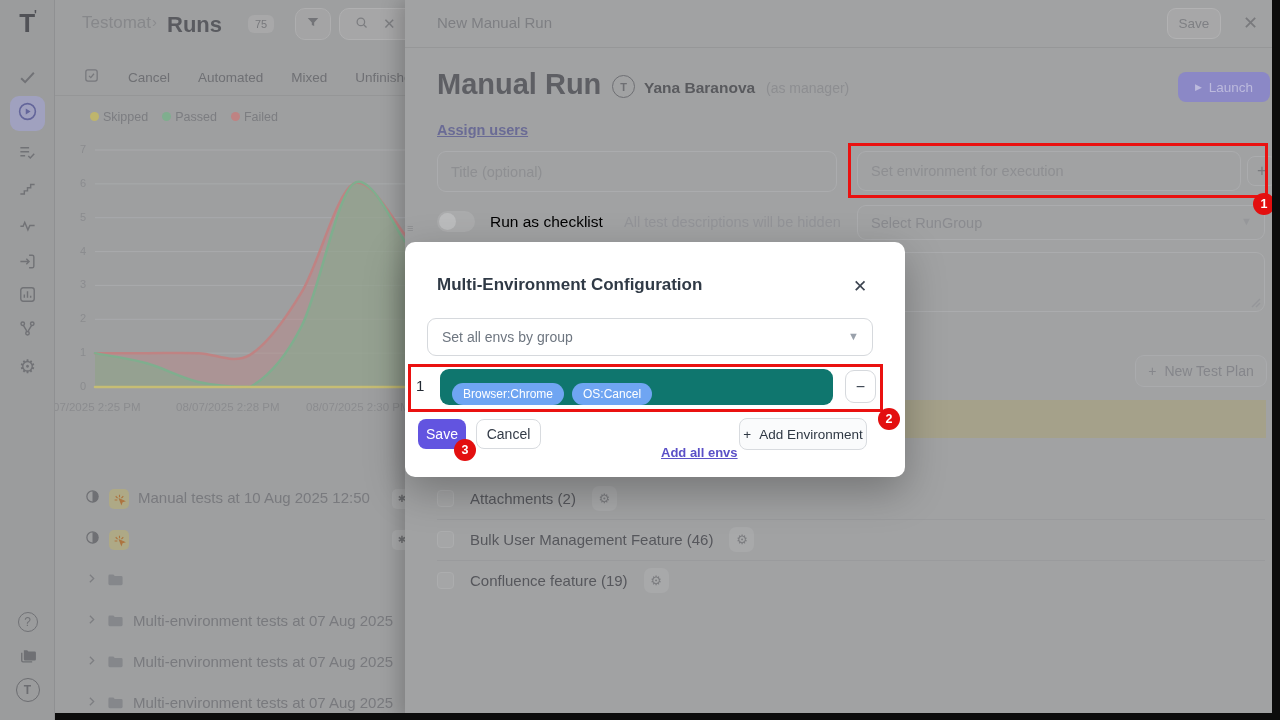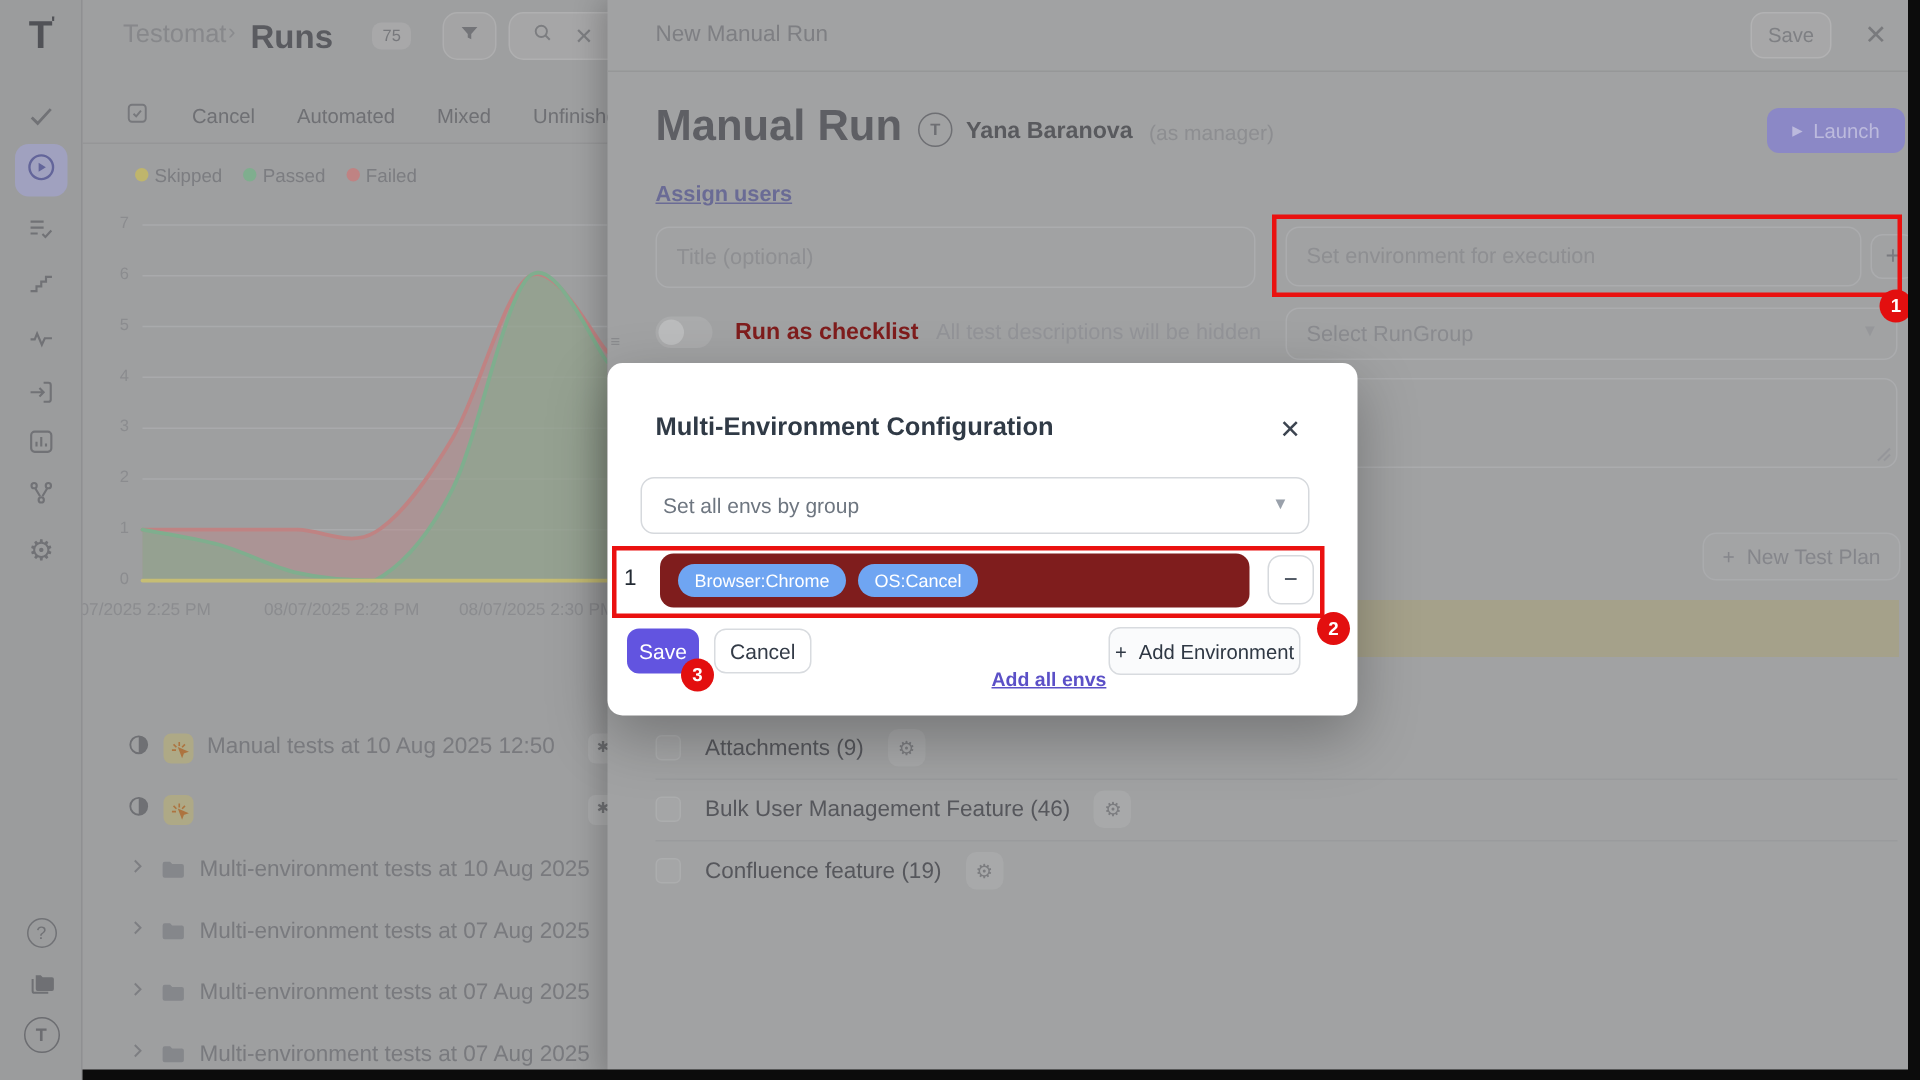--- a/index.html
+++ b/index.html
@@ -76,21 +76,21 @@
            color:#8e8f92; font-size:14.5px; display:flex; align-items:center; padding-left:13px; }
   .title-input { position:absolute; left:32px; top:151px; width:400px; height:41px; }
   .env-input { position:absolute; left:452px; top:151px; width:384px; height:40px; }
   .plus-btn { position:absolute; left:842px; top:156px; width:30px; height:30px; border:1.5px solid #abacae;
               border-radius:8px; color:#7a7b7f; font-size:17px; display:flex; align-items:center;
               justify-content:center; }
   .toggle { position:absolute; left:32px; top:211px; width:38px; height:21px; background:#aaabac;
             border-radius:11px; }
   .toggle .knob { position:absolute; left:2px; top:2px; width:17px; height:17px; background:#bbbcbd;
                   border-radius:50%; }
-  .checklist-label { position:absolute; left:85px; top:213px; font-size:15.5px; font-weight:bold; color:#7f1d1d; }
+  .checklist-label { position:absolute; left:85px; top:213px; font-size:15.5px; font-weight:normal; color:#000000; }
   .checklist-hint { position:absolute; left:219px; top:214px; font-size:14.5px; color:#939498; }
   .rungroup { position:absolute; left:452px; top:205px; width:408px; height:35px; color:#8a8b8f; }
   .rungroup .caret { position:absolute; right:12px; top:9px; color:#96979a; font-size:11px; }
   .notes-area { position:absolute; left:452px; top:252px; width:408px; height:60px;
                 border:1.5px solid #abacae; border-radius:9px; }
   .new-plan-btn { position:absolute; left:730px; top:355px; width:132px; height:32px; background:#a3a4a5;
                   border:1px solid #aaabad; border-radius:9px; color:#85868b; font-size:14px;
                   display:flex; align-items:center; justify-content:center; gap:8px; }
   .yellow-strip { position:absolute; left:16px; top:400px; width:845px; height:38px; background:#a5a18a; }
   .suite-row { position:absolute; left:32px; width:830px; height:41px; display:flex; align-items:center; gap:16px; }
@@ -105,22 +105,22 @@
   
   .modal { position:absolute; left:405px; top:242px; width:500px; height:235px; background:#ffffff;
            border-radius:10px; z-index:50; box-shadow:0 14px 40px rgba(0,0,0,0.28); }
   .modal-title { position:absolute; left:32px; top:33px; font-size:17px; font-weight:bold; color:#303a46; }
   .modal-close { position:absolute; left:448px; top:34px; font-size:17px; color:#3c4450; }
   .modal-select { position:absolute; left:22px; top:76px; width:446px; height:38px;
                   border:1.5px solid #d6d9dd; border-radius:9px; color:#6e7680; font-size:14px;
                   display:flex; align-items:center; padding-left:14px; background:#fff; }
   .modal-select .caret { position:absolute; right:13px; top:11px; color:#9aa1ab; font-size:11px; }
   .env-row-num { position:absolute; left:11px; top:135px; font-size:15px; color:#232a33; }
-  .env-box { position:absolute; left:35px; top:127px; width:393px; height:36px; background:#7f1d1d;
-             border-radius:9px; display:flex; align-items:center; gap:8px; padding-left:12px; }
+  .env-box { position:absolute; left:35px; top:127px; width:393px; height:36px; background:#0f766e;
+             border-radius:9px; display:flex; align-items:flex-end; gap:8px; padding-left:12px; }
   .tag { background:#6fa5f2; color:#ffffff; font-size:12px; padding:4px 11px; border-radius:20px; }
   .minus-btn { position:absolute; left:440px; top:128px; width:31px; height:33px; background:#fff;
                border:1.5px solid #d6d9dd; border-radius:9px; color:#3a4350; font-size:16px;
                display:flex; align-items:center; justify-content:center; }
   .modal-save { position:absolute; left:13px; top:177px; width:48px; height:30px; background:#6254e0;
                 border-radius:8px; color:#ffffff; font-size:14px; display:flex; align-items:center;
                 justify-content:center; }
   .modal-cancel { position:absolute; left:71px; top:177px; width:65px; height:30px; background:#fff;
                   border:1.5px solid #d8dbdf; border-radius:8px; color:#333b47; font-size:14px;
                   display:flex; align-items:center; justify-content:center; }
@@ -243,21 +243,20 @@
         </span>
     </div>
     <div class="cut-chip" style="top:530px;">✱</div>
     <div class="run-row" style="top:571px;">
       <span><svg width="13" height="13" viewBox="0 0 24 24" fill="none" stroke="#7d7e82" stroke-width="2.4">
             <path d="M9 5l7 7-7 7"></path>
           </svg></span>
       <span><svg width="17" height="17" viewBox="0 0 24 24">
             <path d="M2 7a2 2 0 0 1 2-2h5l2 2h9a2 2 0 0 1 2 2v9a2 2 0 0 1-2 2H4a2 2 0 0 1-2-2z" fill="#85878b"></path>
           </svg></span>
-      <span>Multi-environment tests at 10 Aug 2025</span>
     </div>
     <div class="run-row" style="top:612px;">
       <span><svg width="13" height="13" viewBox="0 0 24 24" fill="none" stroke="#7d7e82" stroke-width="2.4">
             <path d="M9 5l7 7-7 7"></path>
           </svg></span>
       <span><svg width="17" height="17" viewBox="0 0 24 24">
             <path d="M2 7a2 2 0 0 1 2-2h5l2 2h9a2 2 0 0 1 2 2v9a2 2 0 0 1-2 2H4a2 2 0 0 1-2-2z" fill="#85878b"></path>
           </svg></span>
       <span>Multi-environment tests at 07 Aug 2025</span>
     </div>
@@ -395,21 +394,21 @@
 
     <div class="new-plan-btn">
       <span>+</span>
       <span>New Test Plan</span>
     </div>
 
     <div class="yellow-strip"></div>
 
     <div class="suite-row" style="top:478px;">
       <span class="checkbox"></span>
-      <span class="label">Attachments (9)</span>
+      <span class="label">Attachments (2)</span>
       <span class="gear-chip">⚙</span>
     </div>
     <div class="suite-div" style="top:519px;"></div>
     <div class="suite-row" style="top:519px;">
       <span class="checkbox"></span>
       <span class="label">Bulk User Management Feature (46)</span>
       <span class="gear-chip">⚙</span>
     </div>
     <div class="suite-div" style="top:560px;"></div>
     <div class="suite-row" style="top:560px;">

